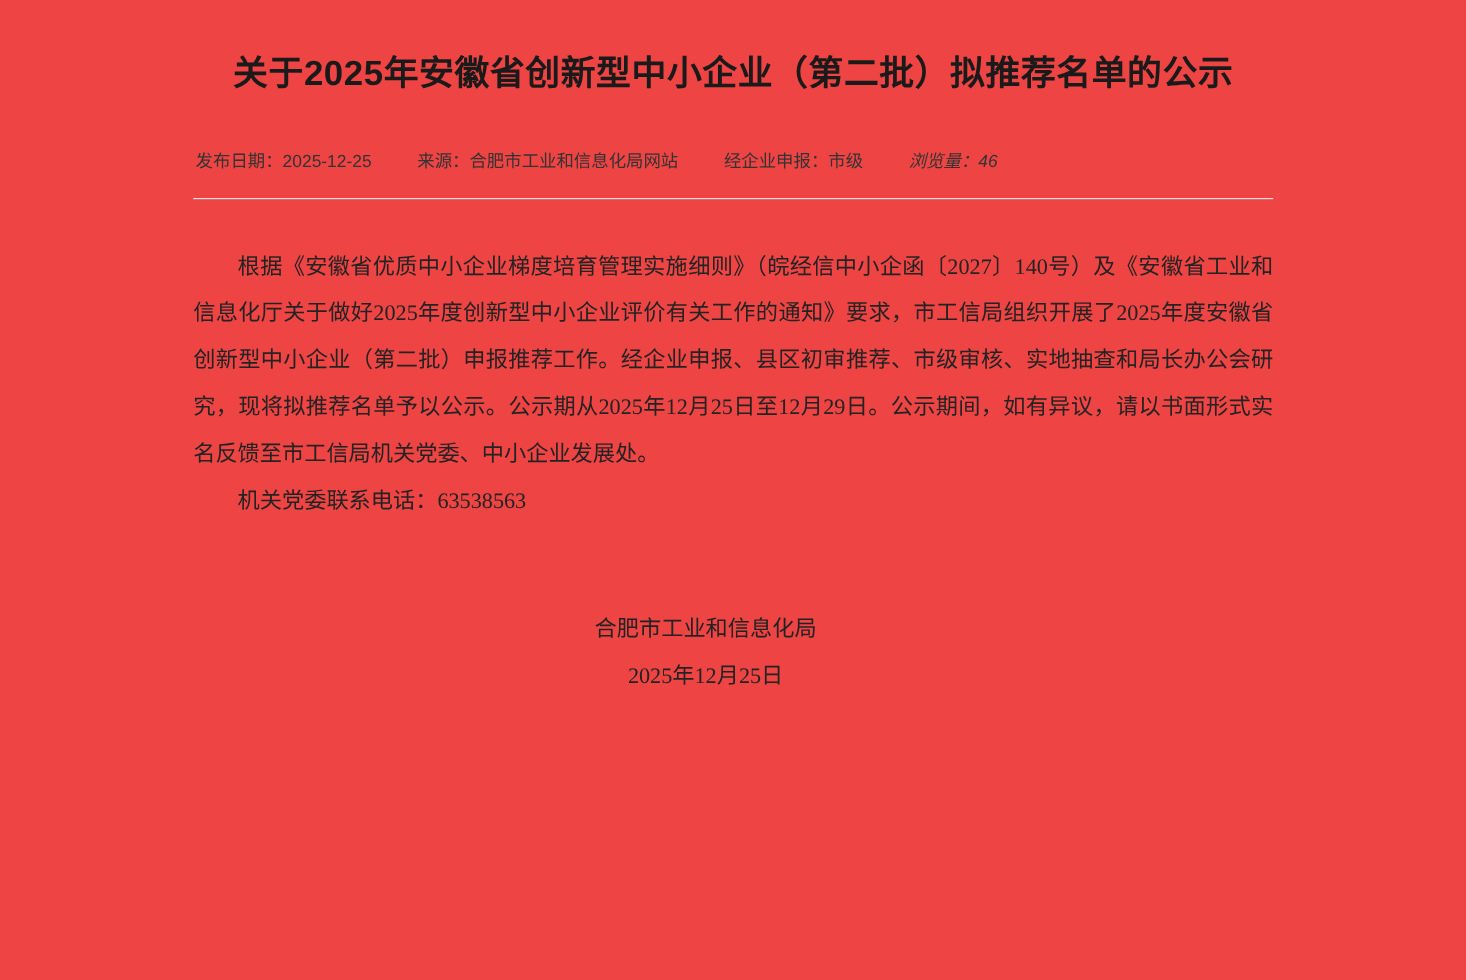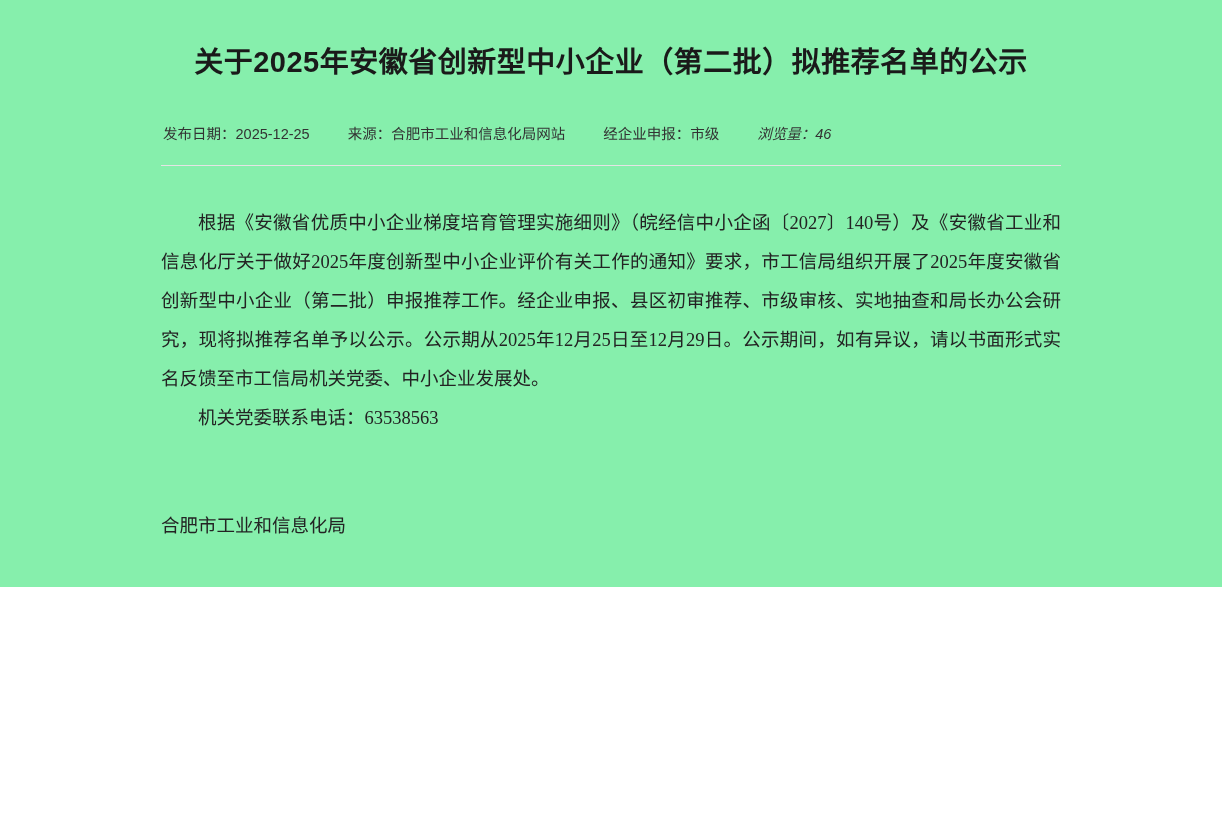--- a/index.html
+++ b/index.html
@@ -9,24 +9,24 @@
   }
   body {
     width: 1222px;
     height: 817px;
     font-family: "Liberation Serif", "DejaVu Serif", serif;
     color: #222222;
     overflow: hidden;
   }
   .page {
     width: 1222px;
-    height: 587px;
+    height: 817px;
     box-sizing: border-box;
     position: relative;
-    background: #86efac;
+    background: #ef4444;
   }
   .article {
     width: 900px;
     margin: 0 auto;
     padding-top: 40px;
     box-sizing: border-box;
   }
   .doc-title {
     font-family: "Liberation Sans", "DejaVu Sans", sans-serif;
     font-weight: bold;
@@ -81,25 +81,25 @@
     margin: 0;
   }
   .indent {
     text-indent: 2em;
   }
   .gap-top {
     margin-top: 30px;
   }
   .sign-block {
     margin-top: 68px;
-    font-family: Liberation Sans, sans-serif;
+    font-family: Liberation Serif, serif;
     font-size: 18.5px;
     line-height: 39px;
     color: #232323;
-    text-align: left;
+    text-align: center;
     padding-right: 46px;
   }
   .sign-block div {
     margin: 0;
   }
 </style>
 </head>
 <body>
 
 <div class="page">
@@ -124,16 +124,17 @@
 
     <hr class="divider">
 
     <div class="body-text">
       <p class="indent">根据《安徽省优质中小企业梯度培育管理实施细则》（皖经信中小企函〔2027〕140号）及《安徽省工业和信息化厅关于做好2025年度创新型中小企业评价有关工作的通知》要求，市工信局组织开展了2025年度安徽省创新型中小企业（第二批）申报推荐工作。经企业申报、县区初审推荐、市级审核、实地抽查和局长办公会研究，现将拟推荐名单予以公示。公示期从2025年12月25日至12月29日。公示期间，如有异议，请以书面形式实名反馈至市工信局机关党委、中小企业发展处。</p>
       <p class="indent">机关党委联系电话：63538563</p>
     </div>
 
     <div class="sign-block">
       <div>合肥市工业和信息化局</div>
+      <div>2025年12月25日</div>
     </div>
 
   </div>
 </div>
 
 </body></html>

